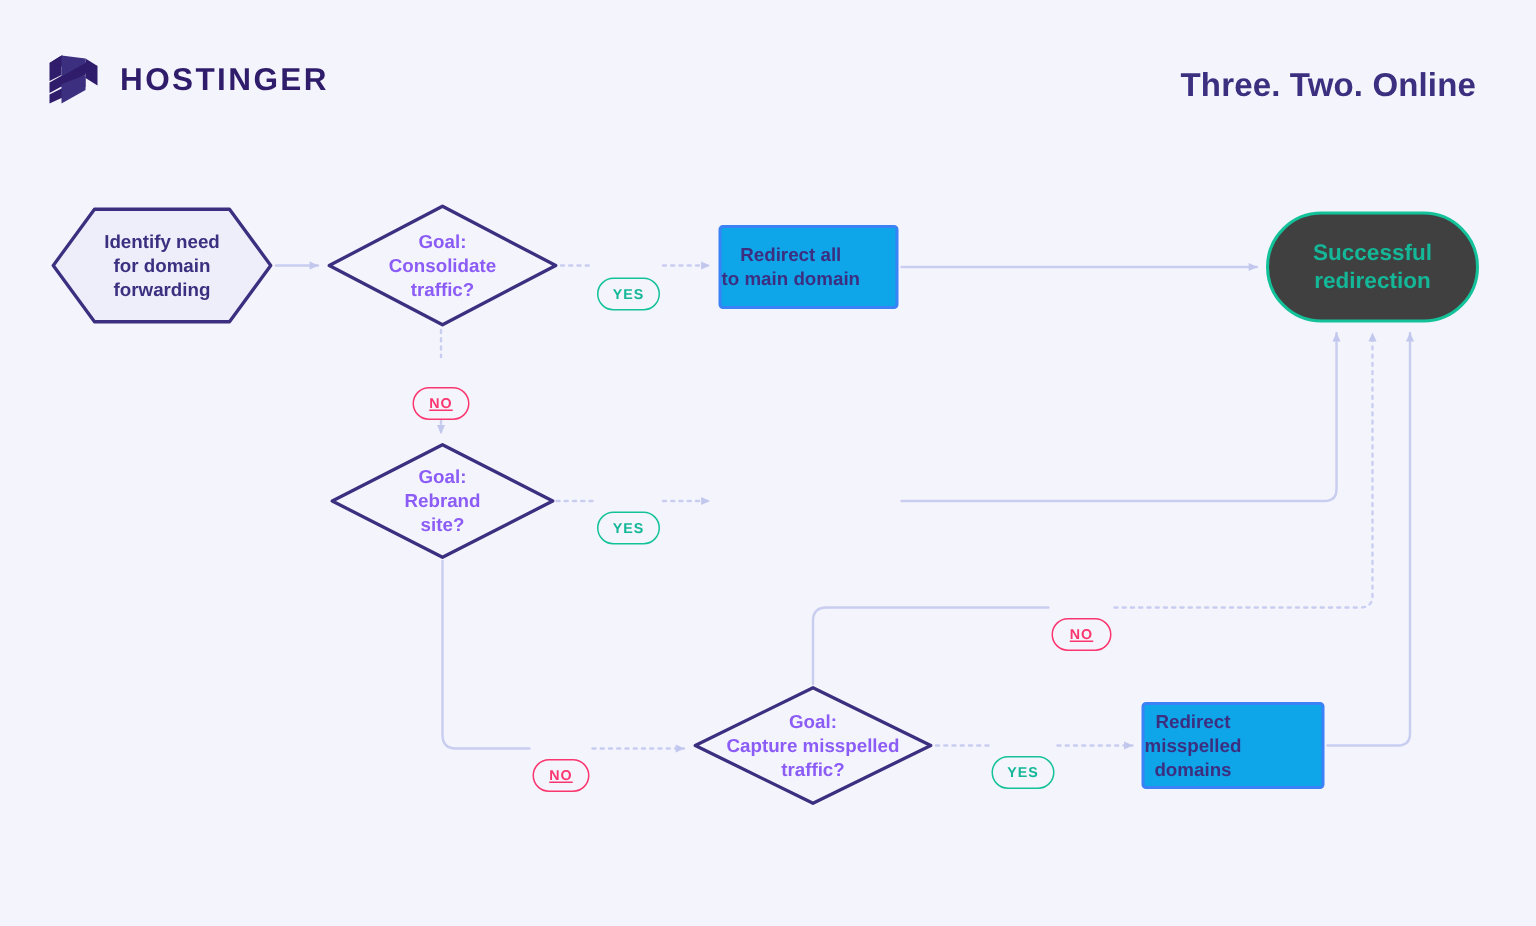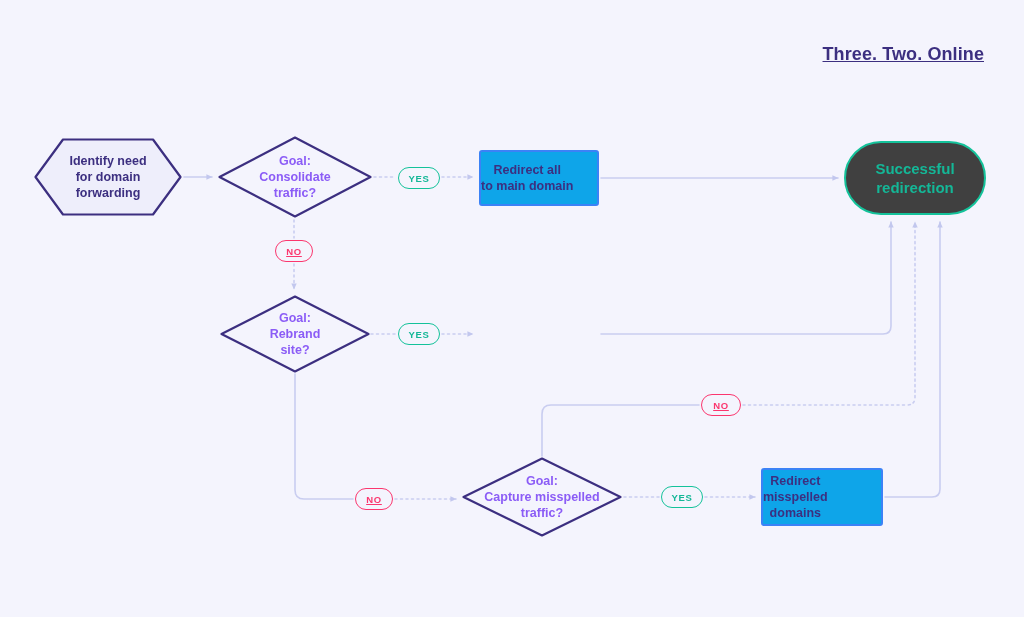--- a/index.html
+++ b/index.html
@@ -17,23 +17,22 @@
     position:absolute;left:32px;top:36px;
     display:flex;align-items:center;gap:14px;
   }
   .brand-mark{width:34px;height:34px;display:block;}
   .brand-word{
     font-size:21px;font-weight:bold;letter-spacing:1.6px;
     color:#2f1c6a;line-height:1;
   }
   .tagline{
     position:absolute;right:40px;top:44px;
-    font-size:18px;font-weight:bold;color:#3c2f80;
+    font-size:22px;font-weight:bold;color:#3c2f80;
     letter-spacing:.1px;
-    text-decoration:underline;
   }
 
   
   #edges{position:absolute;left:0;top:0;width:1024px;height:617px;}
 
   
   .node{position:absolute;box-sizing:border-box;}
   .node-label{
     position:relative;z-index:2;
     text-align:center;font-weight:bold;line-height:1.28;
@@ -78,35 +77,53 @@
   }
   .pill-term .node-label{font-size:15px;color:#14b797;line-height:1.3;}
 
   
   .badge{
     position:absolute;box-sizing:border-box;
     border-radius:11px;
     display:flex;align-items:center;justify-content:center;
     font-size:9.5px;font-weight:bold;letter-spacing:.7px;
     background:#f4f4fd;
+    margin-top:18px;
   }
   .badge-yes{border:1.6px solid #14c29a;color:#14b797;}
   .badge-no{border:1.6px solid #fb366e;color:#fb366e;text-decoration:underline;}
   .b-yes1{width:42px;height:22px;left:398px;top:167px;}
   .b-yes2{width:42px;height:22px;left:398px;top:323px;}
   .b-yes3{width:42px;height:22px;left:661px;top:486px;}
   .b-no1{width:38px;height:22px;left:275px;top:240px;}
   .b-no2{width:38px;height:22px;left:355px;top:488px;}
   .b-no3{width:40px;height:22px;left:701px;top:394px;}
 </style>
 </head>
 <body>
 
 <div id="stage">
 
+  <div class="brand">
+    <svg class="brand-mark" viewBox="0 0 34 34">
+      <g fill="#2f1c6a">
+        <polygon points="1,6 9,1 9,14 1,18"></polygon>
+        <polygon points="25,3 33,8 33,21 25,16"></polygon>
+        <polygon points="1,19 25,5.5 25,13 1,26"></polygon>
+        <polygon points="1,27 25,15 25,22 1,33"></polygon>
+        <polygon points="9,15 25,6 25,14 9,22"></polygon>
+        <polygon points="1,6 9,1 33,8 25,13"></polygon>
+      </g>
+      <g fill="#3c2f80">
+        <polygon points="9,1 9,15 25,6 25,3"></polygon>
+        <polygon points="9,20 9,33 25,24 25,14"></polygon>
+      </g>
+    </svg>
+    <div class="brand-word">HOSTINGER</div>
+  </div>
 
   <div class="tagline">Three. Two. Online</div>
 
   <svg id="edges">
     <defs>
       <marker id="arw" markerWidth="9" markerHeight="9" refX="6.2" refY="3.2" orient="auto" markerUnits="userSpaceOnUse">
         <path d="M0.6,0.5 L6.6,3.2 L0.6,5.9 Z" fill="#c2c7ee"></path>
       </marker>
     </defs>
     <g fill="none" stroke="#c9cdf0" stroke-width="1.6" stroke-linecap="round">

